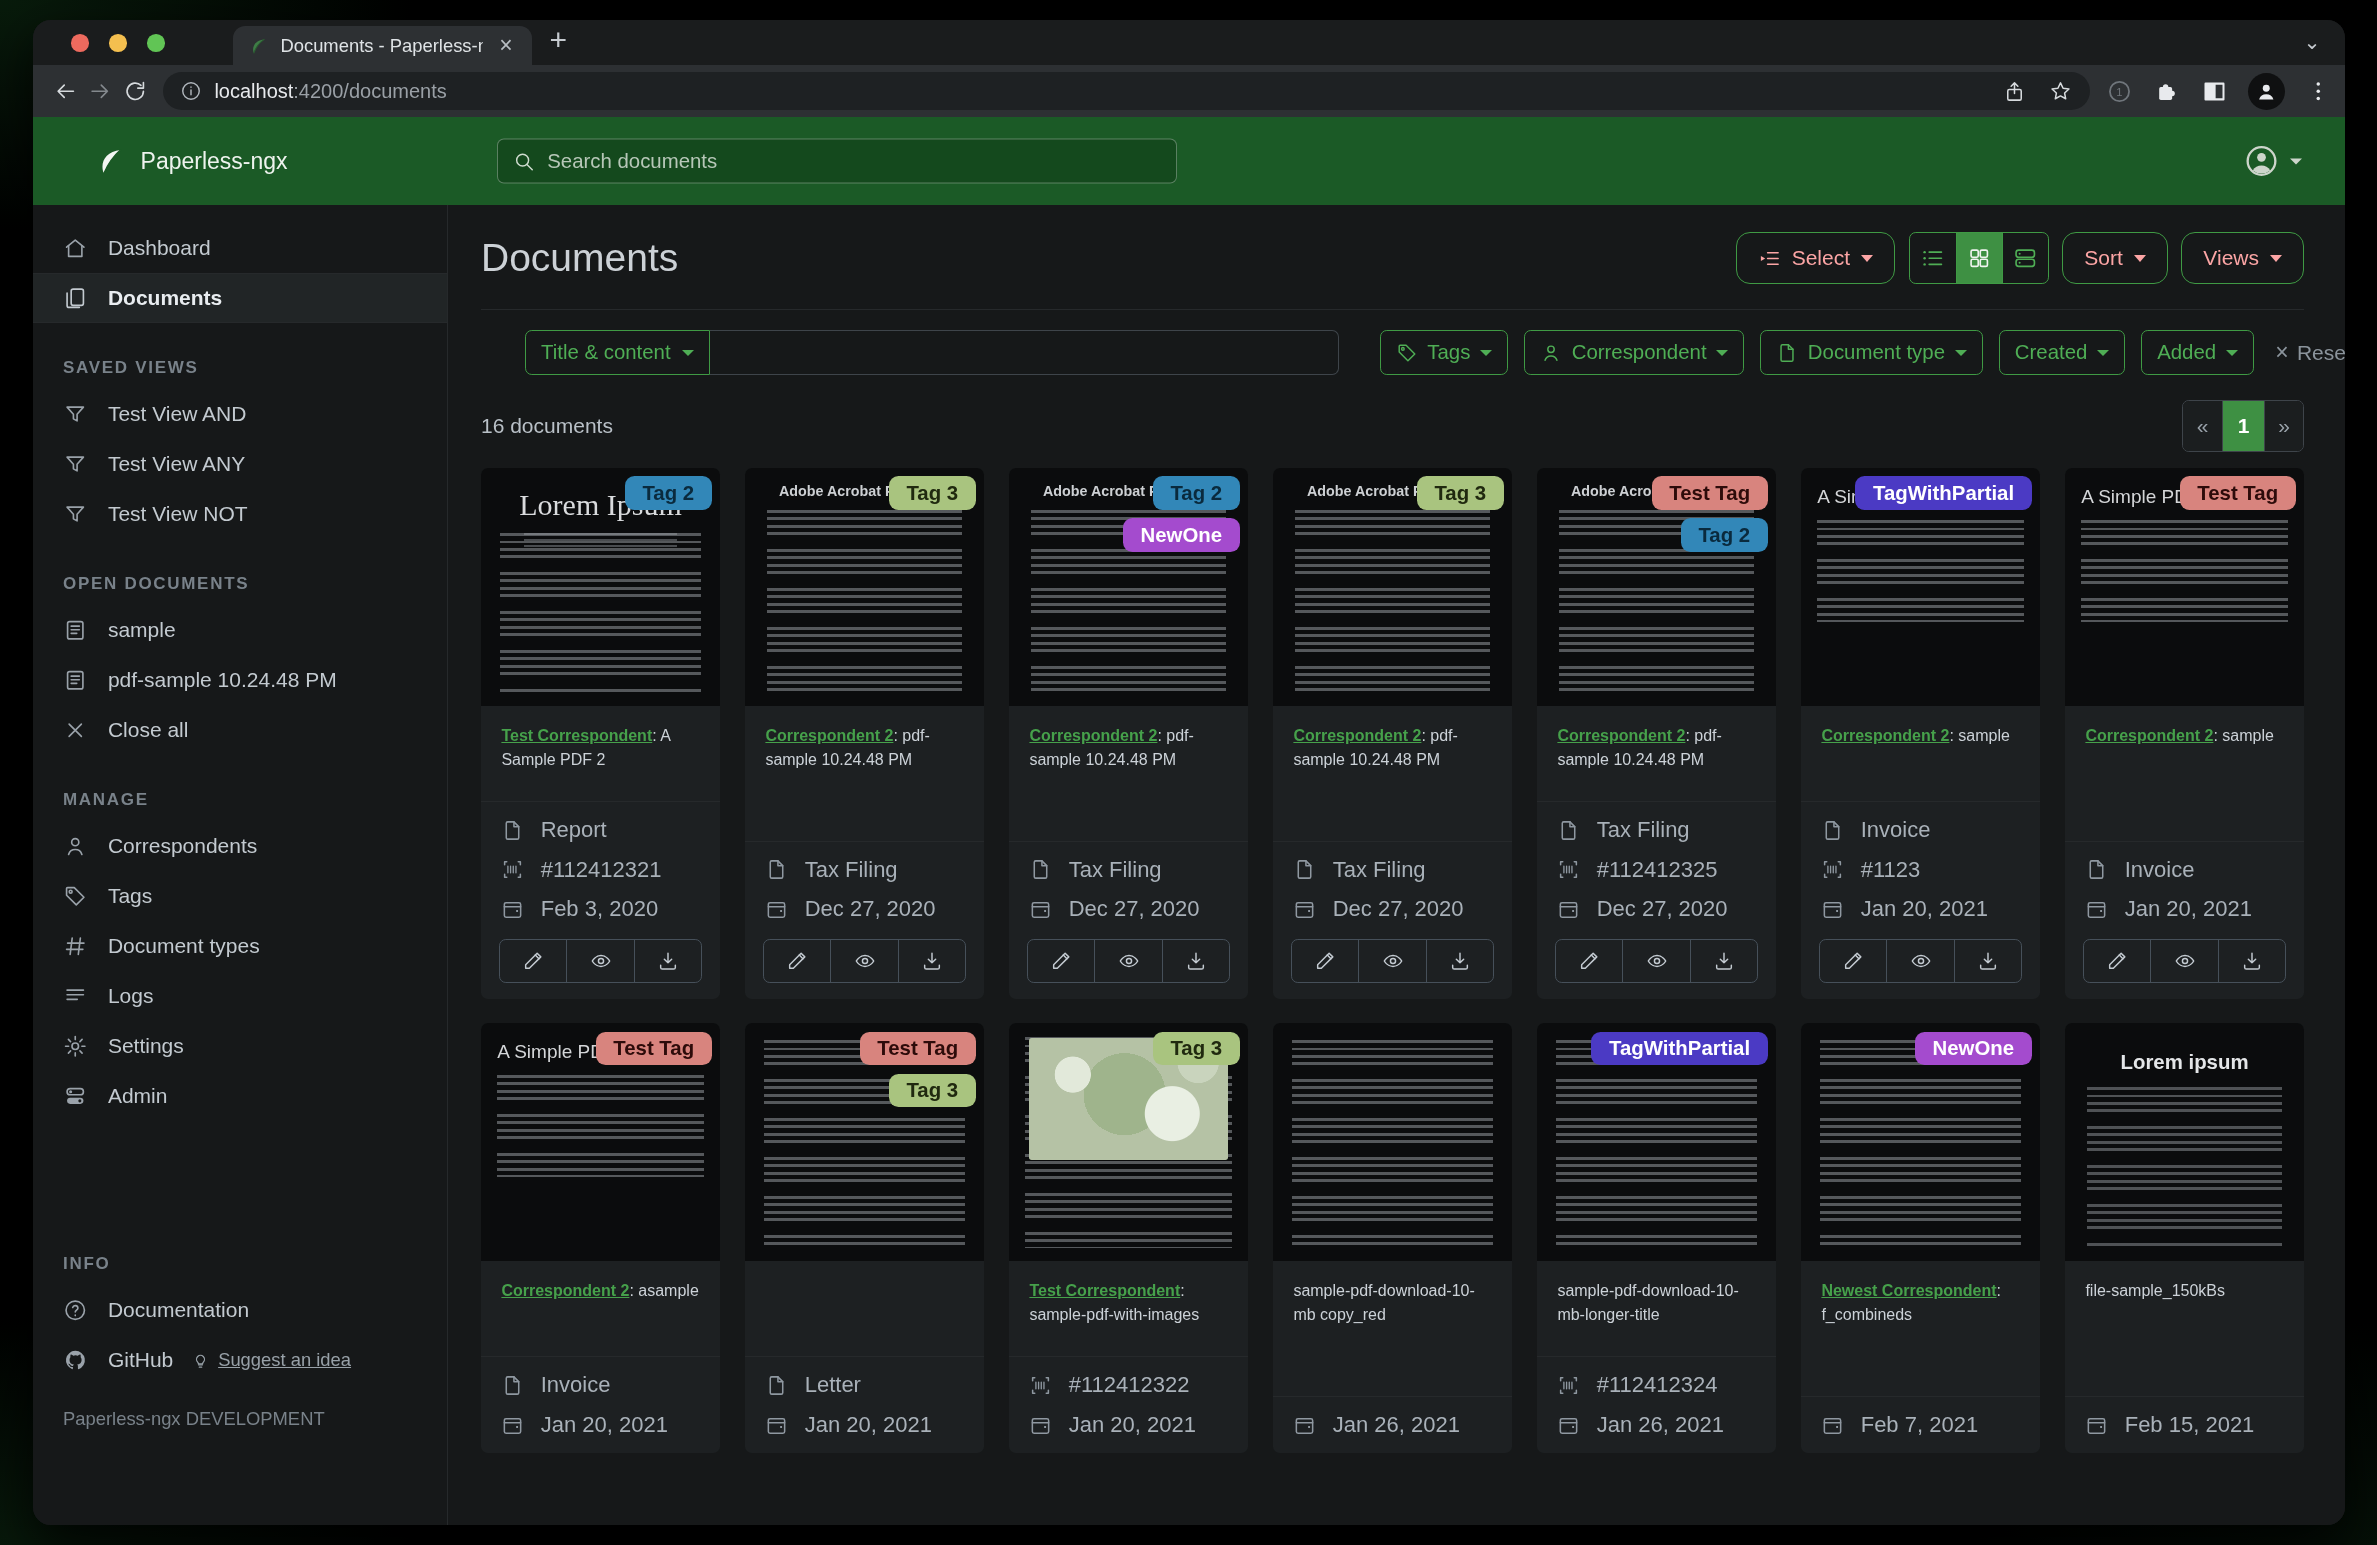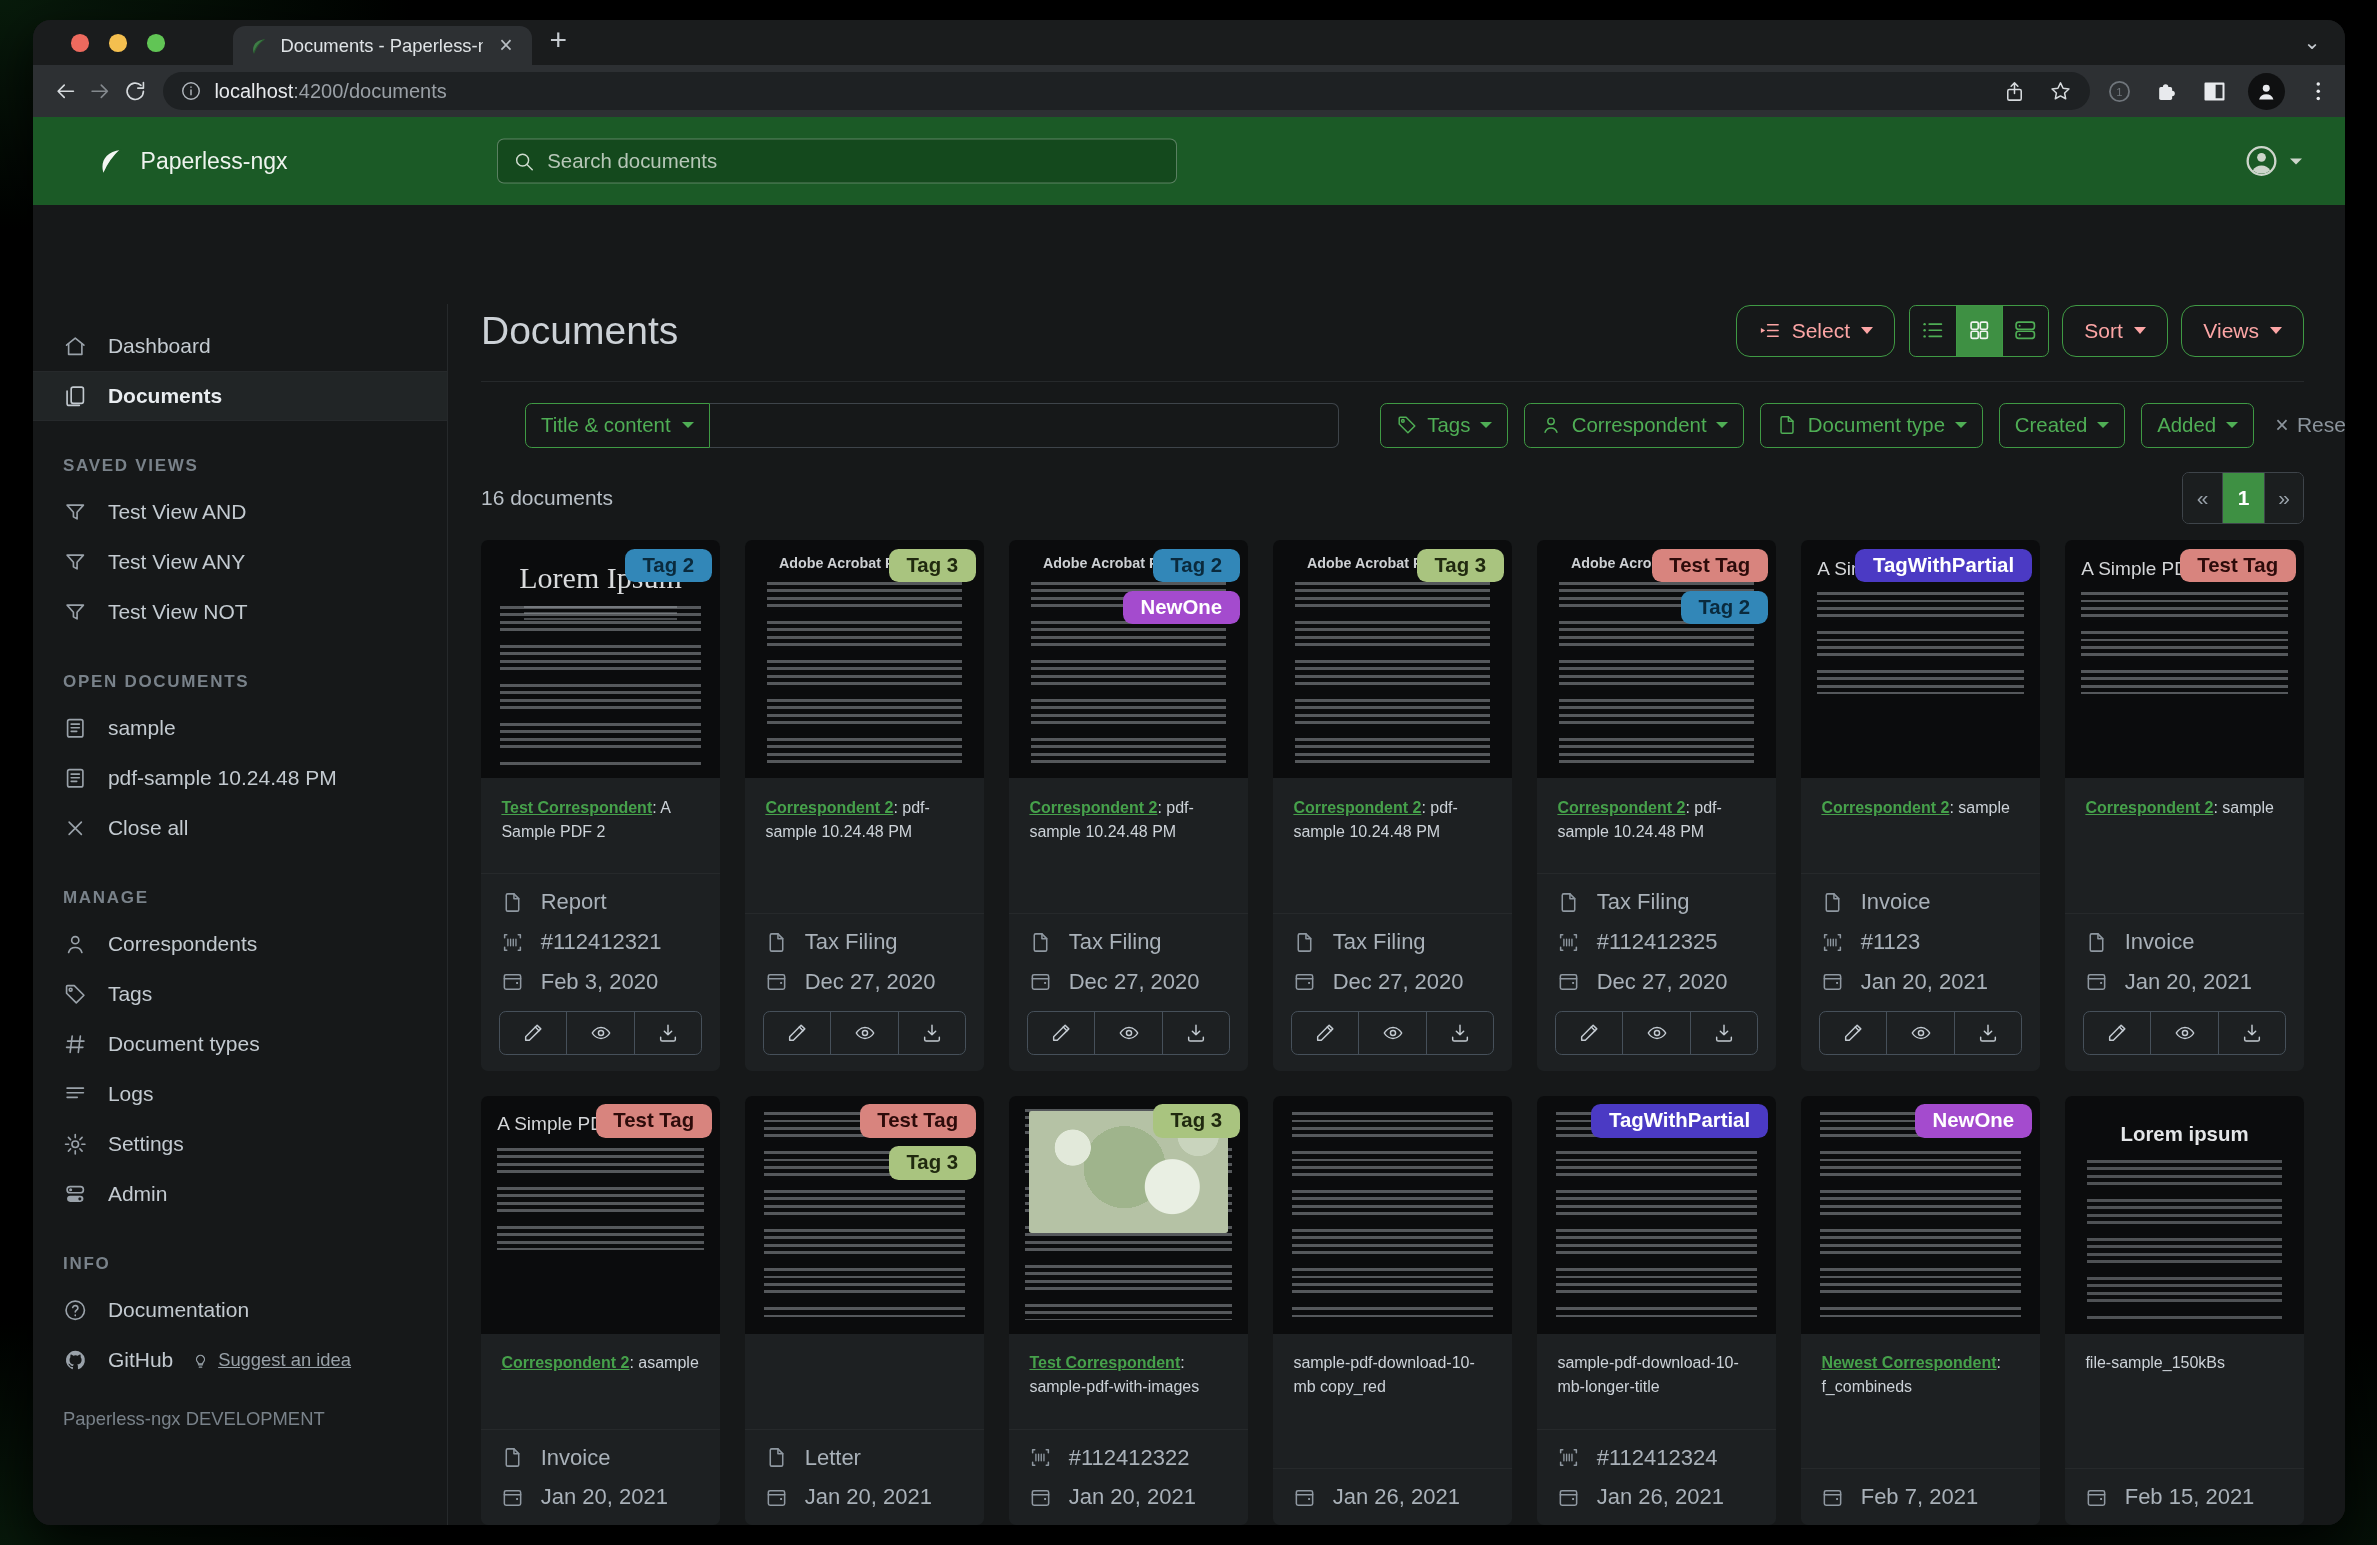--- a/index.html
+++ b/index.html
@@ -55,21 +55,21 @@
   .psearch svg { width:22px; height:22px; color:#cfdccf; flex:none; }
   .psearch input { flex:1; background:transparent; border:none; outline:none; color:#dfe8df;
     font-size:20.4px; font-family:"Liberation Sans",sans-serif; }
   .psearch input::placeholder { color:#b7c7b8; }
   .pavatar { position:absolute; right:43px; top:50%; transform:translateY(-50%); display:flex; align-items:center; gap:11px; color:#cdd5cb; }
 
   .caret { width:0; height:0; border-left:6.1px solid transparent; border-right:6.1px solid transparent;
     border-top:7.5px solid currentColor; display:inline-block; }
 
   
-  .app { flex:1; display:flex; min-height:0; background:#161819;align-items:flex-end; }
+  .app { flex:1; display:flex; min-height:0; background:#161819; }
   .sidebar { width:415px; flex:none; border-right:1.4px solid #26292b; padding:17.7px 0 95px;
     display:flex; flex-direction:column; overflow:hidden; }
   .side-item { height:50px; flex:none; display:flex; align-items:center; gap:20.4px; padding:0 30px;
     color:#c3cad0; font-size:21px; white-space:nowrap; }
   .side-item svg { width:24.5px; height:24.5px; color:#9aa2aa; flex:none; }
   .side-item.active { background:#212526; border-top:1.4px solid #26292b; border-bottom:1.4px solid #26292b;
     color:#e9edf0; font-weight:700; }
   .side-item.active svg { color:#c3cad0; }
   .side-label { margin:35px 0 11px; padding:0 30px; font-size:17px; letter-spacing:1.7px;
     color:#79828a; font-weight:700; flex:none; }

